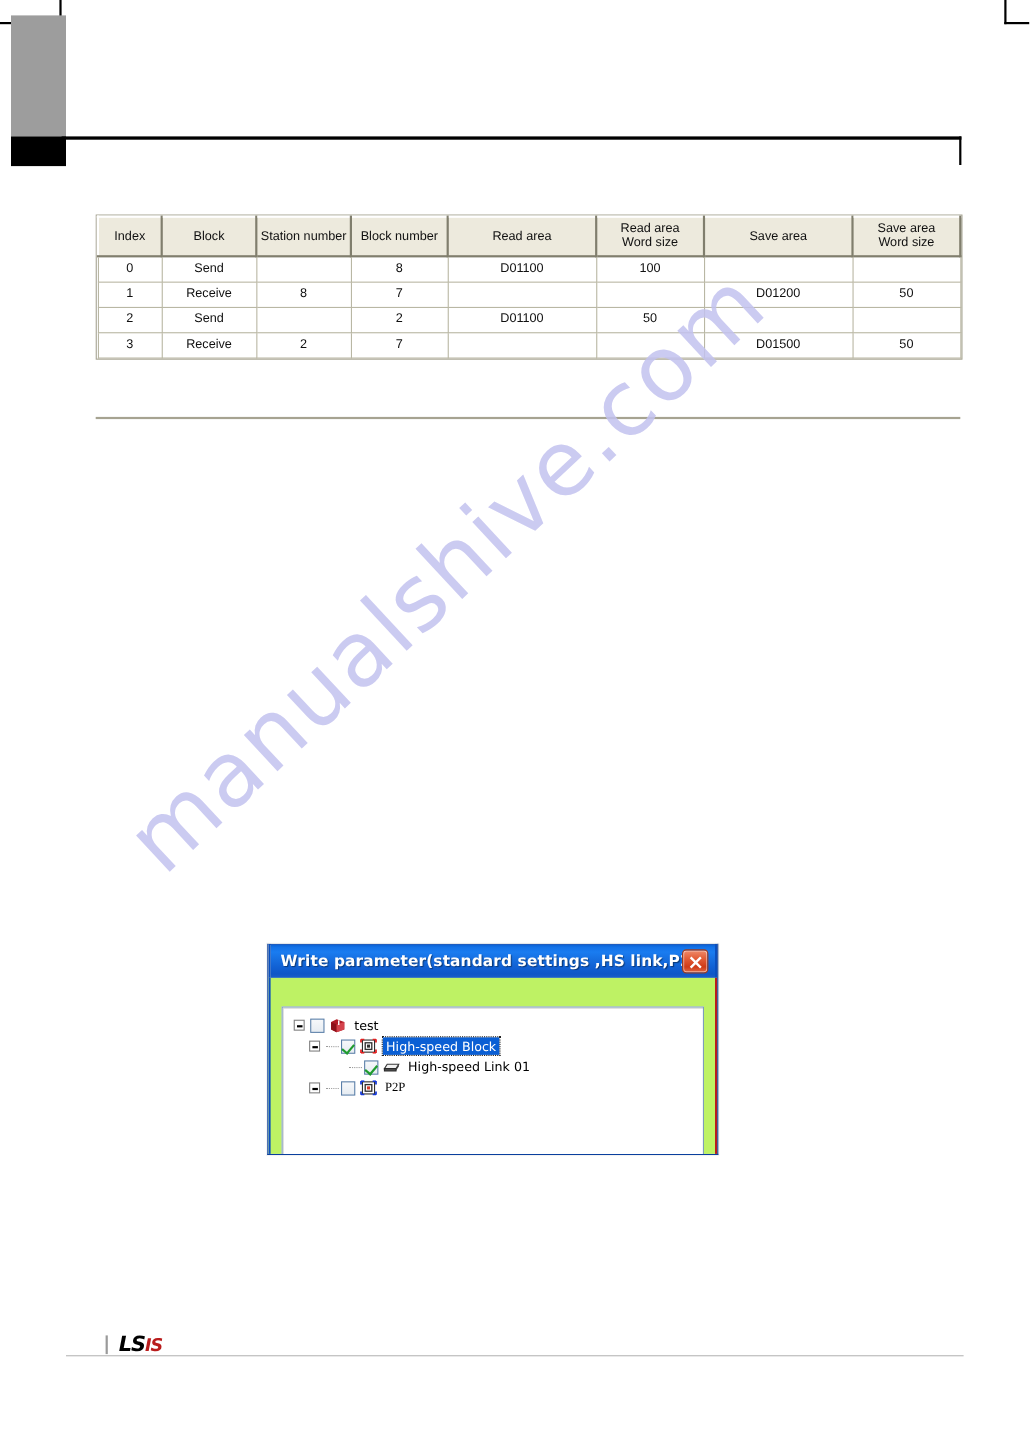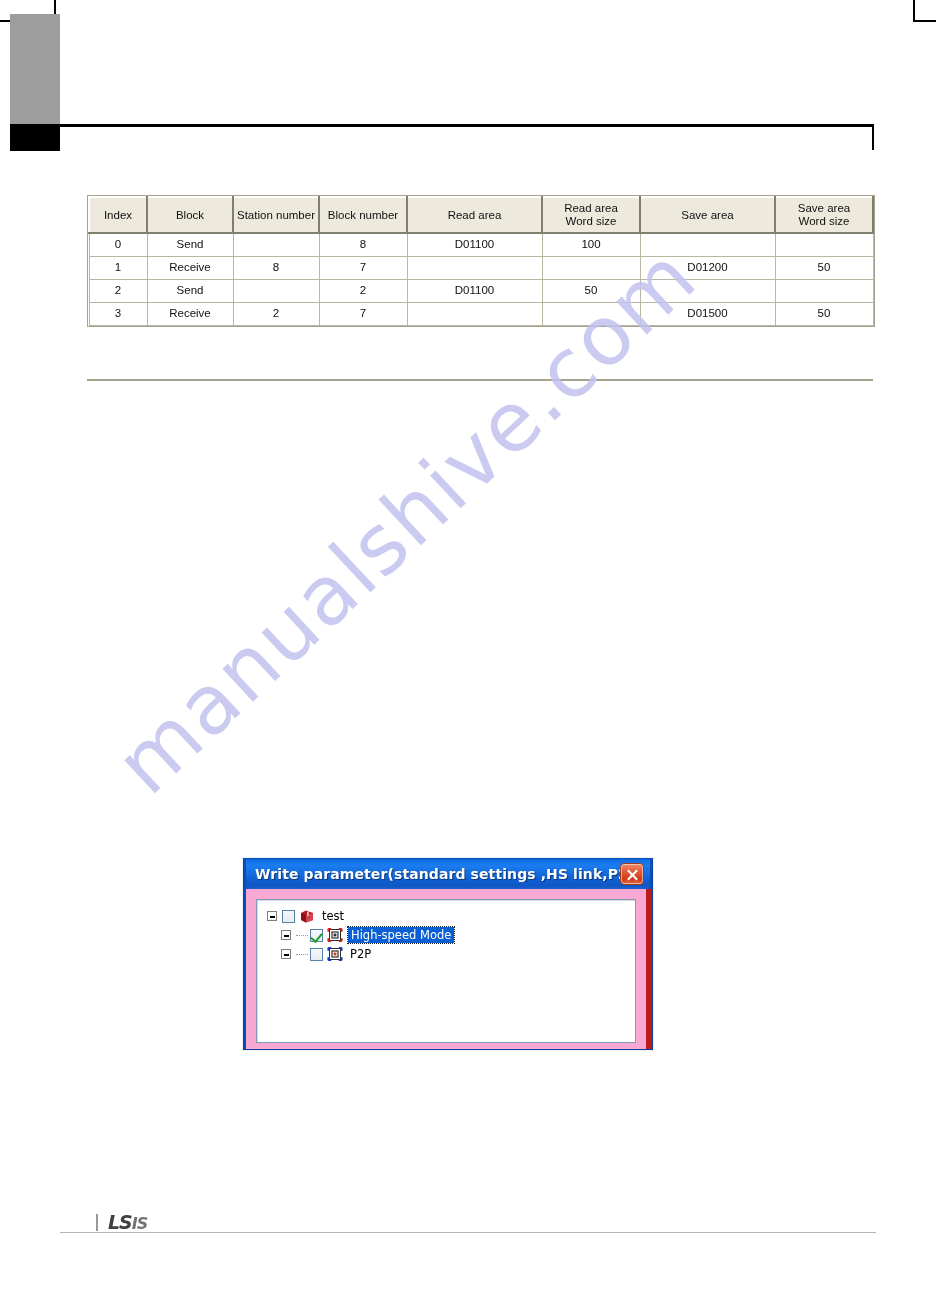--- a/index.html
+++ b/index.html
@@ -140,24 +140,24 @@
     display: flex; align-items: center; justify-content: center;
     cursor: pointer;
     flex: 0 0 auto;
     margin-right: 2px;
   }
   .dlg-close svg { display: block; }
 
   .dlg-body {
     position: relative;
     height: calc(100% - 31px);
-    background: #f9a8d4;
+    background: #bef264;
     border-left: 2px solid #0a4fbe;
-    border-right: 6px solid #b91c1c;
-    padding: 10px 10px 0 10px;
+    border-right: 2px solid #b91c1c;
+    padding: 26px 10px 0 10px;
   }
   .tree-panel {
     position: relative;
     height: 144px;
     background: #ffffff;
     border: 1px solid #7f9db9;
     box-shadow: inset 1px 1px 0 #d8d8d8;
     padding: 7px 0 0 10px;
     overflow: hidden;
   }
@@ -249,22 +249,22 @@
     position: absolute;
     left: 108px; top: 1212px;
     font-family: "DejaVu Sans", sans-serif;
     font-size: 19px;
     font-weight: bold;
     font-style: italic;
     letter-spacing: -1px;
     color: #3c3c3c;
     line-height: 20px;
   }
-  .footer-logo .lsx { color: #404040; }
-  .footer-logo .isx { color: #737373; font-size: 16px; }
+  .footer-logo .lsx { color: #000000; }
+  .footer-logo .isx { color: #b91c1c; font-size: 16px; }
 </style>
 </head>
 <body>
 
 <div id="page">
 
   <div class="crop-tl-v"></div>
   <div class="crop-tl-h"></div>
   <div class="crop-tr-v"></div>
   <div class="crop-tr-h"></div>
@@ -401,25 +401,37 @@
             <svg width="16" height="14" viewBox="0 0 16 14">
               <rect x="2.5" y="1.5" width="11" height="11" fill="#ffffff" stroke="#303030" stroke-width="1"></rect>
               <rect x="5" y="4" width="6" height="6" fill="none" stroke="#303030" stroke-width="1.2"></rect>
               <rect x="6.6" y="5.6" width="2.8" height="2.8" fill="#303030"></rect>
               <path d="M1.2 0.8 h3 M1.2 0.8 v3" stroke="#e02020" stroke-width="1.6" fill="none"></path>
               <path d="M14.8 0.8 h-3 M14.8 0.8 v3" stroke="#e02020" stroke-width="1.6" fill="none"></path>
               <path d="M1.2 13.2 h3 M1.2 13.2 v-3" stroke="#e02020" stroke-width="1.6" fill="none"></path>
               <path d="M14.8 13.2 h-3 M14.8 13.2 v-3" stroke="#e02020" stroke-width="1.6" fill="none"></path>
             </svg>
           </span>
-          <span class="tlabel selected">High-speed Mode</span>
+          <span class="tlabel selected">High-speed Block</span>
         </div>
 
-
-        <div class="tnode lvl2" style="padding-left:14px;">
+        <div class="tnode lvl3">
+          <span class="dot-line"></span>
+          <span class="cbox checked"></span>
+          <span class="ticon">
+            <svg width="16" height="14" viewBox="0 0 16 14">
+              <path d="M1.5 8.5 L4 4.5 L14.5 4.5 L12 8.5 Z" fill="#f0f0f0" stroke="#3a3a3a" stroke-width="1"></path>
+              <path d="M1.5 8.5 L12 8.5 L12 10.5 L1.5 10.5 Z" fill="#555555" stroke="#2a2a2a" stroke-width="1"></path>
+              <path d="M12 8.5 L14.5 4.5 L14.5 6.5 L12 10.5 Z" fill="#3a3a3a"></path>
+            </svg>
+          </span>
+          <span class="tlabel">High-speed Link 01</span>
+        </div>
+
+        <div class="tnode lvl2" style="padding-left:14px;font-family:Liberation Serif, serif;">
           <span class="expander"></span>
           <span class="dot-line"></span>
           <span class="cbox"></span>
           <span class="ticon">
             <svg width="16" height="14" viewBox="0 0 16 14">
               <rect x="2.5" y="1.5" width="11" height="11" fill="#ffffff" stroke="#303030" stroke-width="1"></rect>
               <rect x="5" y="4" width="6" height="6" fill="none" stroke="#303030" stroke-width="1.2"></rect>
               <rect x="6.6" y="5.6" width="2.8" height="2.8" fill="#d63a2a"></rect>
               <path d="M1.2 0.8 h3 M1.2 0.8 v3" stroke="#1438d8" stroke-width="1.6" fill="none"></path>
               <path d="M14.8 0.8 h-3 M14.8 0.8 v3" stroke="#1438d8" stroke-width="1.6" fill="none"></path>

